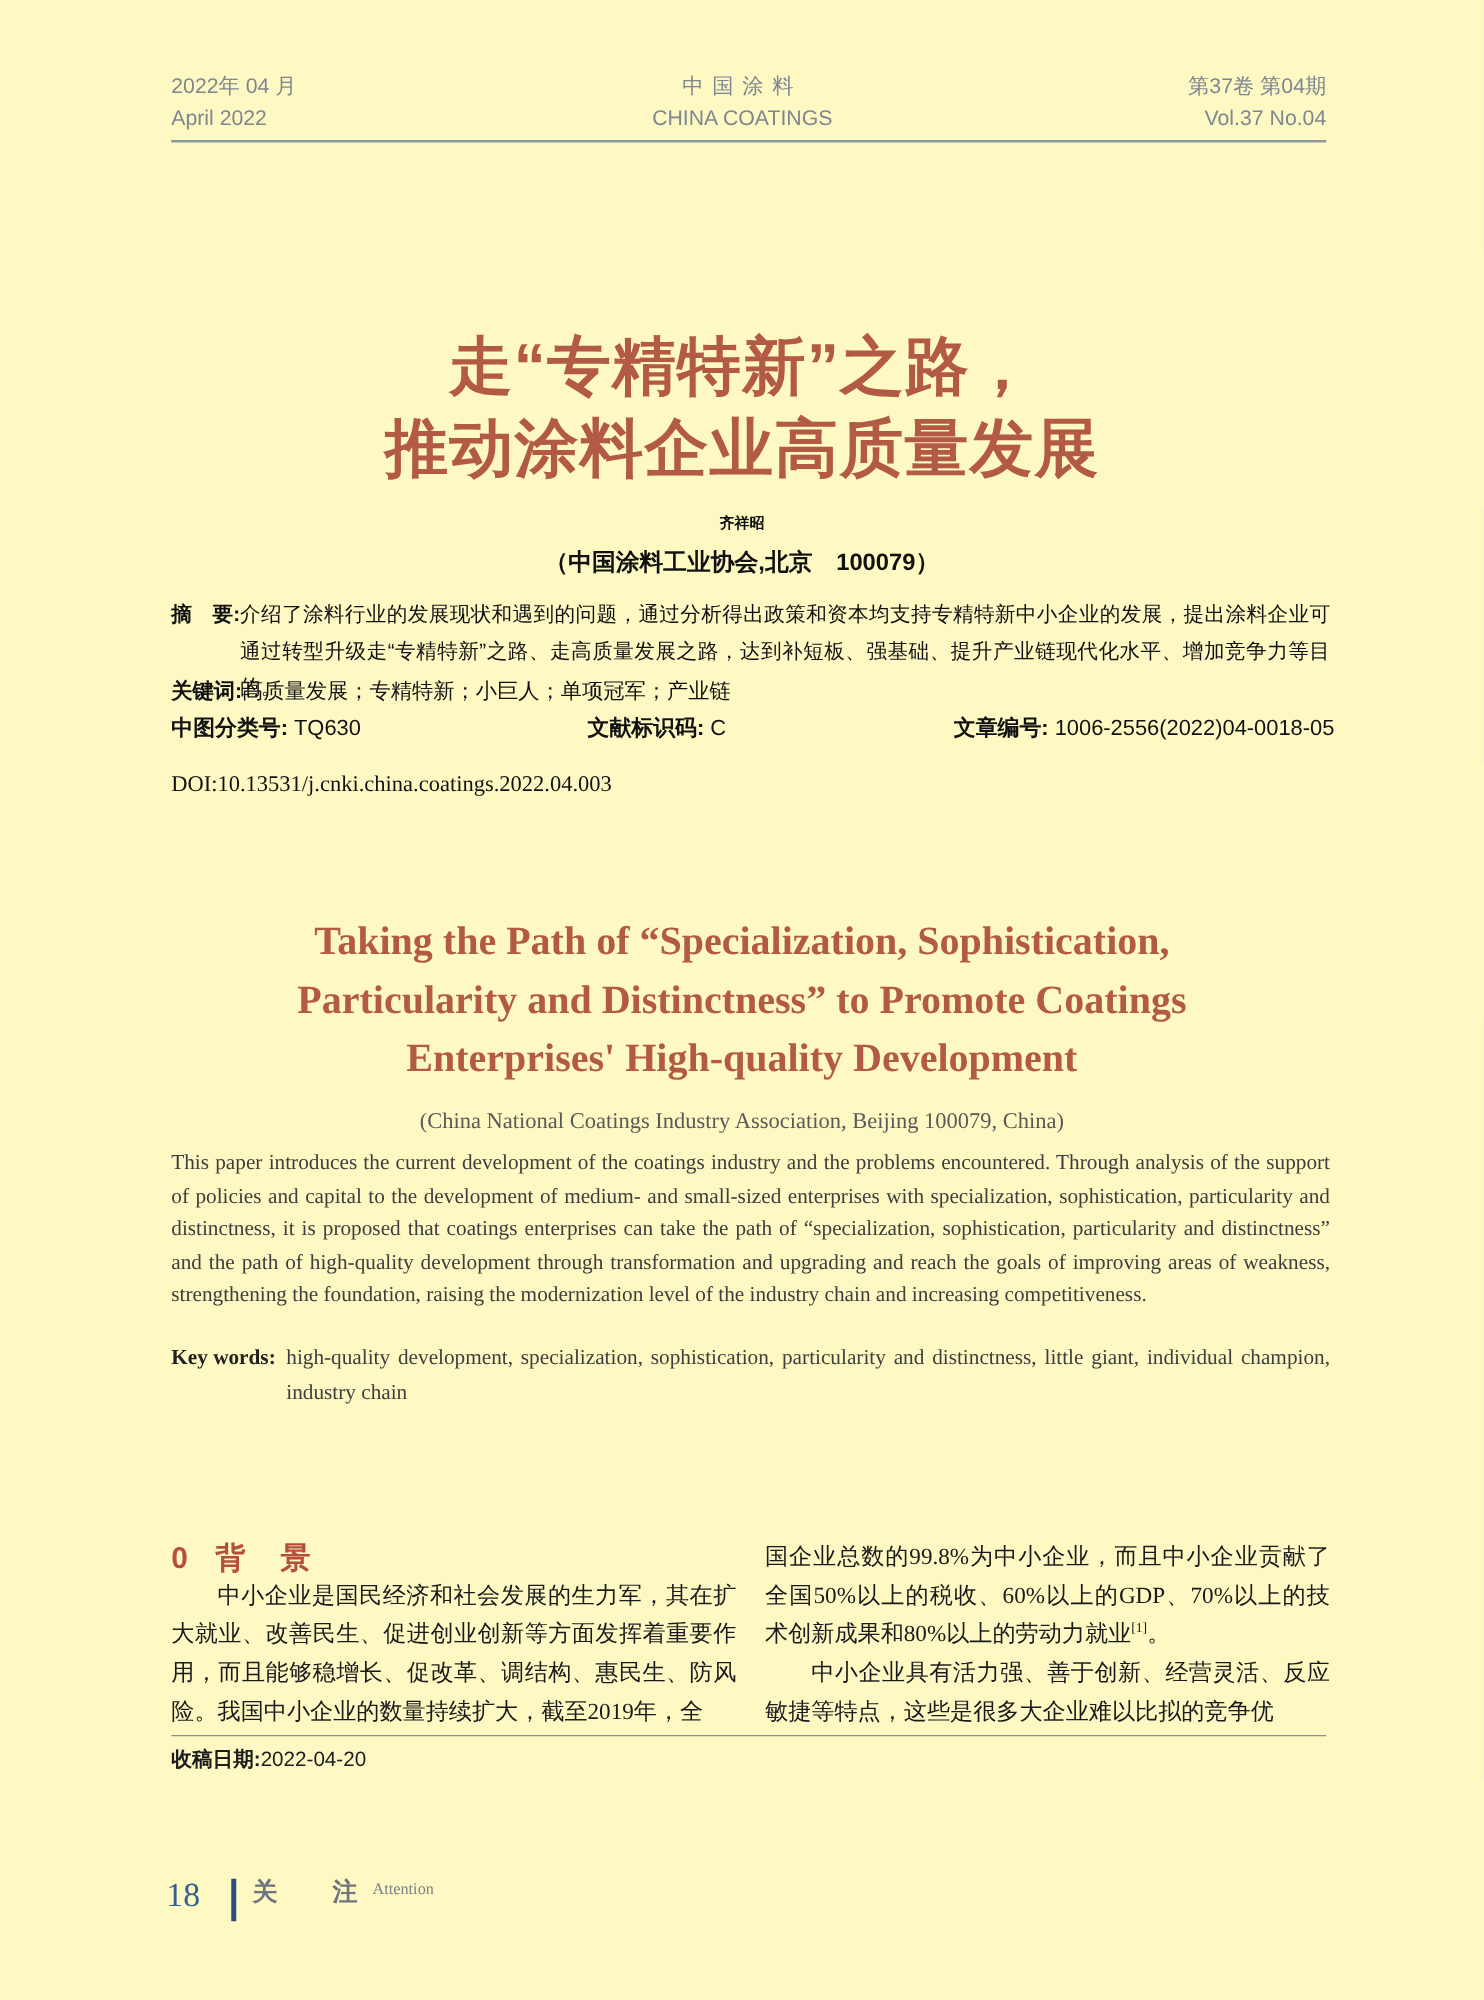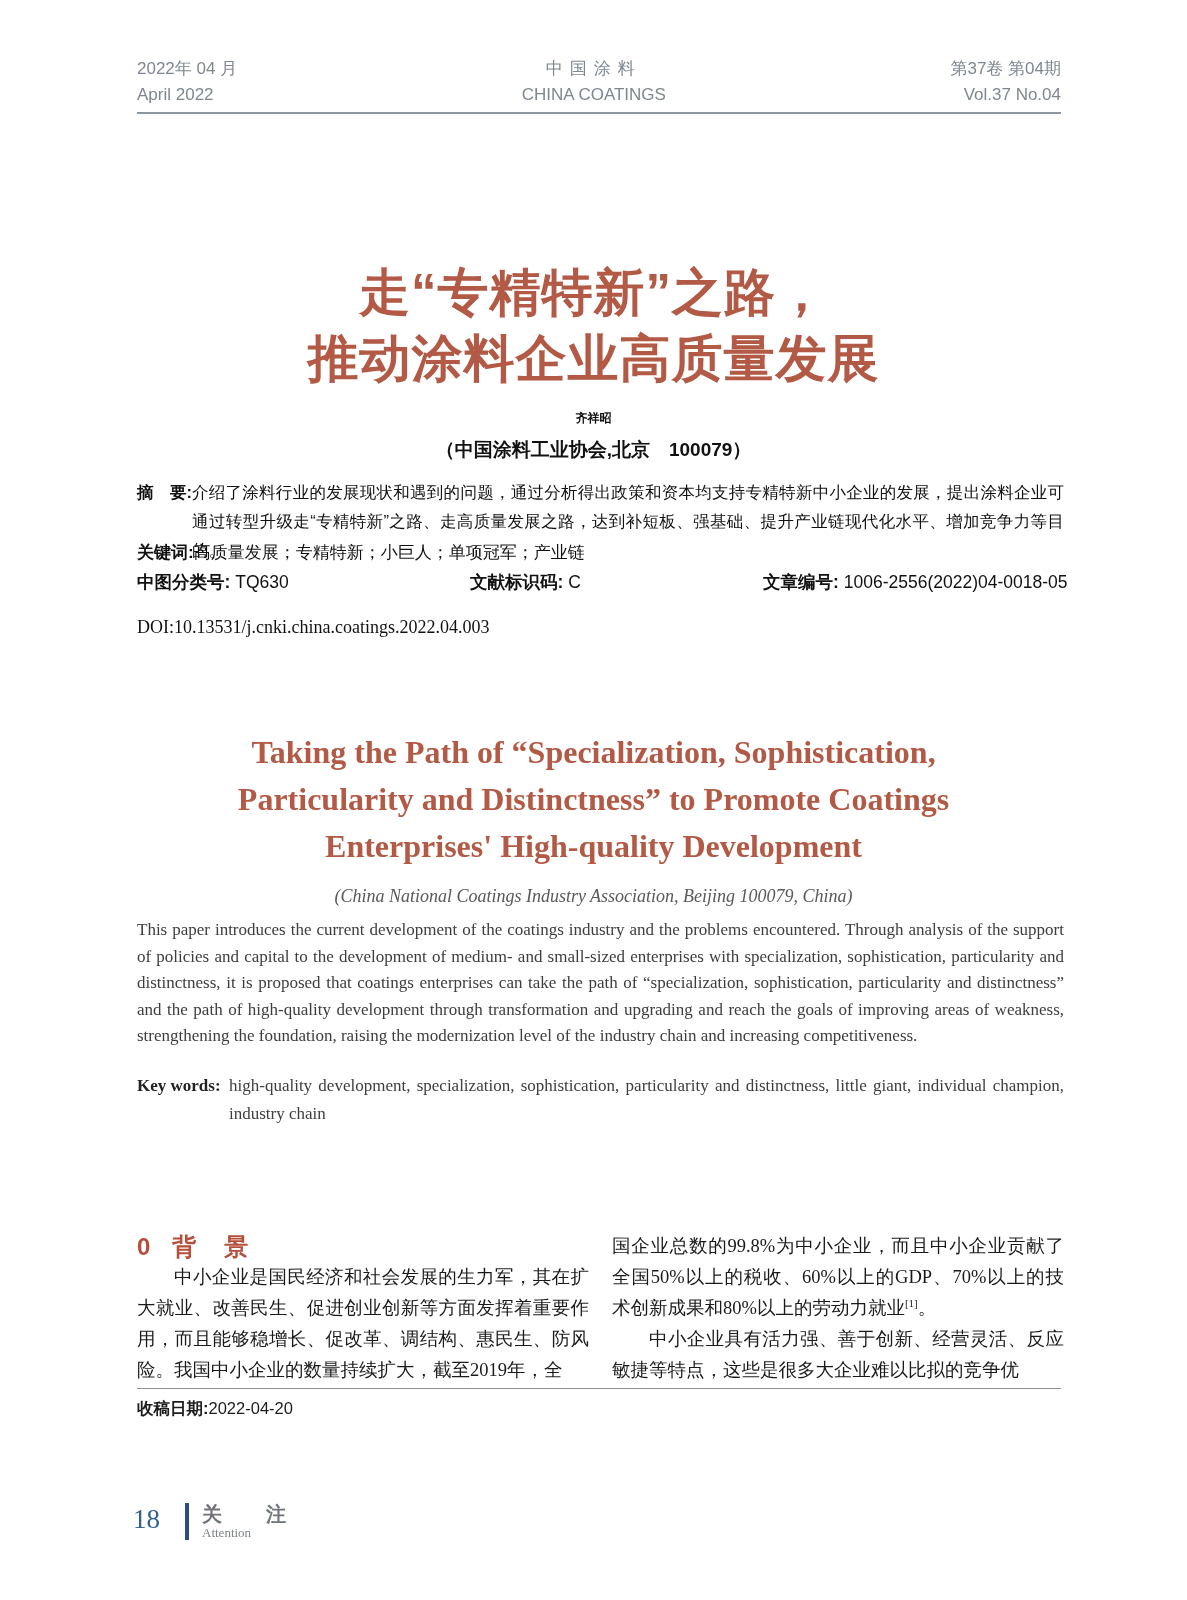--- a/index.html
+++ b/index.html
@@ -1,20 +1,20 @@
 <!DOCTYPE html>
 <html><head>
 <meta charset="utf-8">
 <style>
   html,body { margin:0; padding:0; background:#e9e9e9; }
   .page {
     position:relative;
     width:1187px; height:1600px;
     margin:0 auto;
-    background:#ffffff;
+    background:#fef9c3;
     overflow:hidden;
     font-family:"Liberation Sans", sans-serif;
     color:#111;
   }
   .abs { position:absolute; }
 
   
   .jheader {
     left:137px; right:126px; top:56px;
     display:flex; justify-content:space-between; align-items:flex-start;
@@ -61,21 +61,21 @@
     font-family:"Liberation Serif", serif;
     font-weight:bold;
     font-size:32px; line-height:47px;margin-top:36px;
   }
   .author-en {
     left:0; right:0; top:861px; text-align:center;
     font-size:17px; color:#6e6e6e;
   }
   .affil-en {
     left:0; right:0; top:886px; text-align:center;
-    font-family:"Liberation Serif", serif; font-style:italic;
+    font-family:"Liberation Serif", serif; 
     font-size:18px; color:#595959;
   }
 
   
   .abstract-en {
     left:137px; width:927px; top:917px;
     font-family:"Liberation Serif", serif;
     font-size:17px; line-height:26.5px; color:#3d3d3d;
   }
   .abstract-en .label { width:80px; color:#222; }
@@ -119,21 +119,21 @@
 
   
   .page-mark { left:133px; top:1503px; display:flex; align-items:stretch; }
   .page-mark .num {
     font-family:"Liberation Serif", serif;
     font-size:27px; align-self:flex-end;
     margin-right:25px; line-height:1;
     padding-bottom:7px;
   }
   .page-mark .vbar { width:4px; margin-right:13px; }
-  .page-mark .names { display:flex; flex-direction:column; justify-content:flex-start; }
+  .page-mark .names { display:flex; flex-direction:row; justify-content:flex-start; }
   .page-mark .cn { font-size:20px; color:#6f757c; letter-spacing:12px; line-height:22px; font-weight:bold; }
   .page-mark .en { font-family:"Liberation Serif", serif; font-size:13px; color:#7d838a; line-height:15px; }
 </style>
 </head>
 <body>
 
 <div class="page">
 
   <div class="abs jheader">
     <div class="left">

